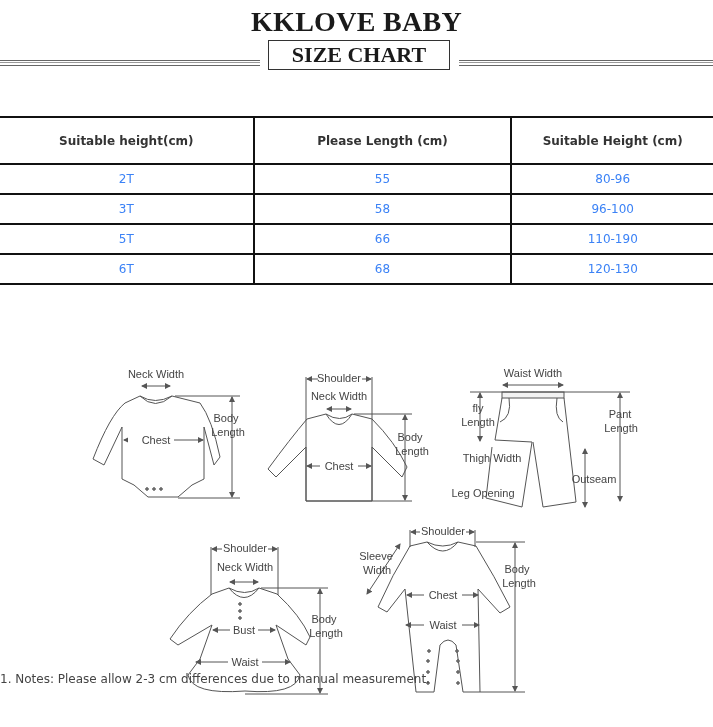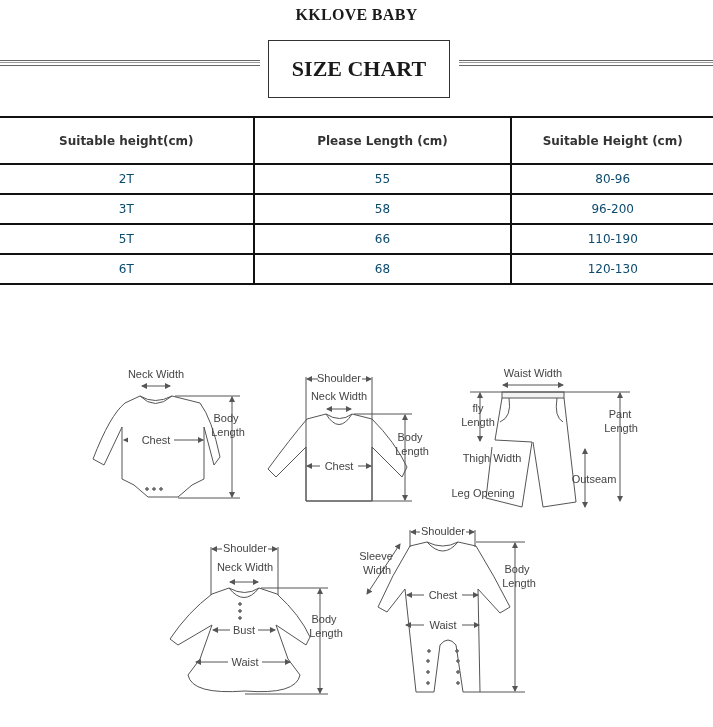--- a/index.html
+++ b/index.html
@@ -1,26 +1,26 @@
 <!DOCTYPE html>
 <html><head>
 <meta charset="utf-8">
 <style>
   html, body { margin:0; padding:0; background:#ffffff; }
   body { width:713px; height:727px; position:relative; overflow:hidden; font-family:"DejaVu Sans", sans-serif; color:#333; }
-  .brand { position:absolute; left:0; top:6px; width:713px; text-align:center; font-family:"Liberation Serif", serif; font-weight:bold; font-size:16px; color:#1a1a1a; letter-spacing:0.3px; }
-  .title-box { position:absolute; left:268px; top:40px; width:182px; height:58px; border:1.5px solid #333; box-sizing:border-box; display:flex; align-items:center; justify-content:center; font-family:"Liberation Serif", serif; font-weight:bold; font-size:22px; color:#1a1a1a; }
+  .brand { position:absolute; left:0; top:6px; width:713px; text-align:center; font-family:"Liberation Serif", serif; font-weight:bold; font-size:28px; color:#1a1a1a; letter-spacing:0.3px; }
+  .title-box { position:absolute; left:268px; top:40px; width:182px; height:30px; border:1.5px solid #333; box-sizing:border-box; display:flex; align-items:center; justify-content:center; font-family:"Liberation Serif", serif; font-weight:bold; font-size:22px; color:#1a1a1a; }
   .rule { position:absolute; top:60px; height:6px; border-top:1.5px solid #666; border-bottom:1.5px solid #666; box-sizing:border-box; }
   .rule::after { content:""; position:absolute; left:0; right:0; top:1px; border-top:1px solid #999; }
   .rule.left { left:0; width:260px; }
   .rule.right { left:459px; width:254px; }
   table.size { position:absolute; left:0; top:116px; width:713px; border-collapse:collapse; }
   table.size th, table.size td { border:2px solid #111; text-align:center; padding:0; font-size:12px; }
   table.size th { height:45px; font-weight:bold; color:#333; }
-  table.size td { height:28px; color:#0c4a6e; }
+  table.size td { height:28px; color:#3b82f6; }
   table.size tr > *:first-child { border-left:none; }
   table.size tr > *:last-child { border-right:none; }
   .col1 { width:238px; } .col2 { width:241px; } .col3 { width:189px; }
   .diagrams { position:absolute; left:0; top:316px; width:713px; height:345px;margin-top:47px; }
   .diagrams svg { position:absolute; left:0; top:0; }
   .diagrams text { font-family:"Liberation Sans", sans-serif; font-size:11px; fill:#444; }
   .notes { position:absolute; left:0; top:672px; font-size:12px; color:#444; }
   .notes p { margin:0 0 16px 0; line-height:15px; }
 </style>
 </head>
@@ -41,21 +41,21 @@
   </thead>
   <tbody>
     <tr>
       <td>2T</td>
       <td>55</td>
       <td>80-96</td>
     </tr>
     <tr>
       <td>3T</td>
       <td>58</td>
-      <td>96-200</td>
+      <td>96-100</td>
     </tr>
     <tr>
       <td>5T</td>
       <td>66</td>
       <td>110-190</td>
     </tr>
     <tr>
       <td>6T</td>
       <td>68</td>
       <td>120-130</td>
@@ -184,13 +184,14 @@
       <text x="377" y="527" text-anchor="middle" stroke="none">Width</text>
       <text x="443" y="552" text-anchor="middle" stroke="none">Chest</text>
       <text x="443" y="582" text-anchor="middle" stroke="none">Waist</text>
       <text x="517" y="526" text-anchor="middle" stroke="none">Body</text>
       <text x="519" y="540" text-anchor="middle" stroke="none">Length</text>
     </g>
   </svg>
 </div>
 
 <div class="notes">
+  <p>1. Notes: Please allow 2-3 cm differences due to manual measurement.</p>
 </div>
 
 </body></html>

